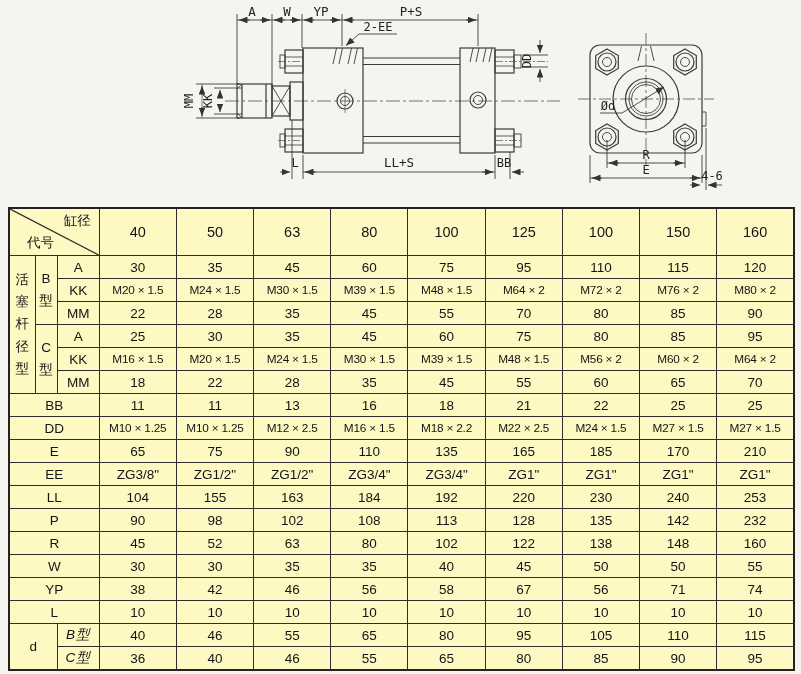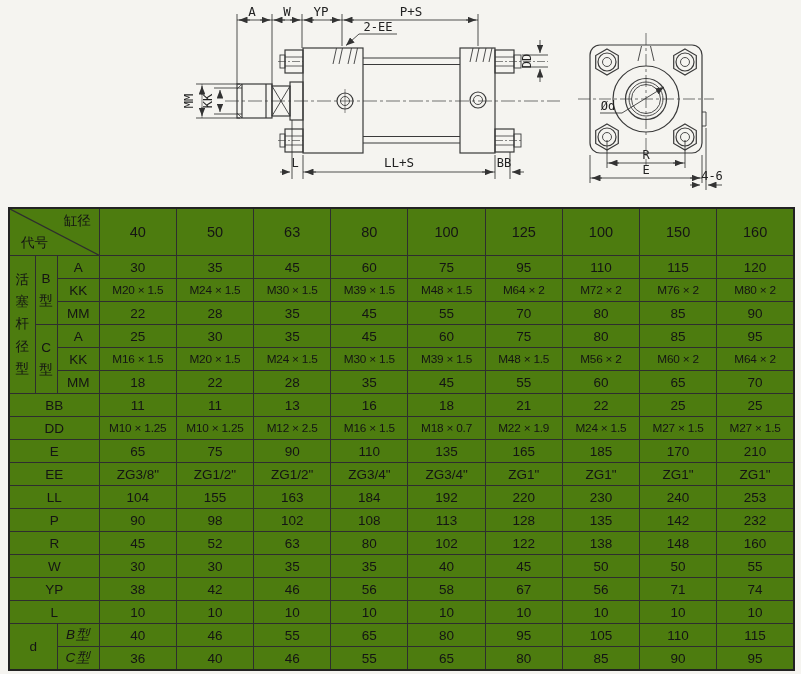--- a/index.html
+++ b/index.html
@@ -2,29 +2,29 @@
 <html><head>
 <meta charset="utf-8">
 <style>
   html,body{margin:0;padding:0;background:#e8e7e3;}
   .page{position:relative;width:801px;height:674px;background:#f5f4f0;overflow:hidden;
         font-family:"Liberation Sans",sans-serif;color:#161616;}
   .drawing{position:absolute;left:0;top:0;}
   .dimtxt{font-family:"DejaVu Sans Mono",monospace;font-size:12px;fill:#222;}
   .dimtxt.big{font-size:12.5px;}
   table.dim{position:absolute;left:8px;top:207px;width:787px;border-collapse:collapse;
-            table-layout:fixed;background:#4d7c0f;}
+            table-layout:fixed;background:#fef9c3;}
   table.dim td{border:1.4px solid #2e2e2e;text-align:center;vertical-align:middle;
                padding:0;font-size:13.5px;color:#141414;height:22px;overflow:hidden;}
   table.dim tr.hdr td{height:46px;font-size:14.5px;}
   td.small, td.m{font-size:11.8px !important;letter-spacing:-0.2px;}
   td.vert{font-size:13px;line-height:1.65;white-space:pre-line;}
   td.corner{position:relative;padding:0;}
   .corner-tr{position:absolute;right:8px;top:3px;font-size:13.5px;}
-  .corner-bl{position:absolute;left:11px;bottom:3px;font-size:13.5px;}
+  .corner-bl{position:absolute;left:17px;bottom:3px;font-size:13.5px;}
   .diagsvg{position:absolute;left:0;top:0;width:100%;height:100%;}
   td.rowlabel{font-size:13.5px;}
   td.typecell{font-size:13px;letter-spacing:1px;font-style:italic;}
 </style>
 </head>
 <body>
 
 <div class="page">
 
   <svg class="drawing" width="801" height="205" viewBox="0 0 801 205">
@@ -338,22 +338,22 @@
           <td>22</td>
           <td>25</td>
           <td>25</td>
         </tr>
         <tr>
           <td class="rowlabel" colspan="3">DD</td>
           <td class="m">M10 × 1.25</td>
           <td class="m">M10 × 1.25</td>
           <td class="m">M12 × 2.5</td>
           <td class="m">M16 × 1.5</td>
-          <td class="m">M18 × 0.7</td>
-          <td class="m">M22 × 1.9</td>
+          <td class="m">M18 × 2.2</td>
+          <td class="m">M22 × 2.5</td>
           <td class="m">M24 × 1.5</td>
           <td class="m">M27 × 1.5</td>
           <td class="m">M27 × 1.5</td>
         </tr>
         <tr>
           <td class="rowlabel" colspan="3">E</td>
           <td>65</td>
           <td>75</td>
           <td>90</td>
           <td>110</td>

